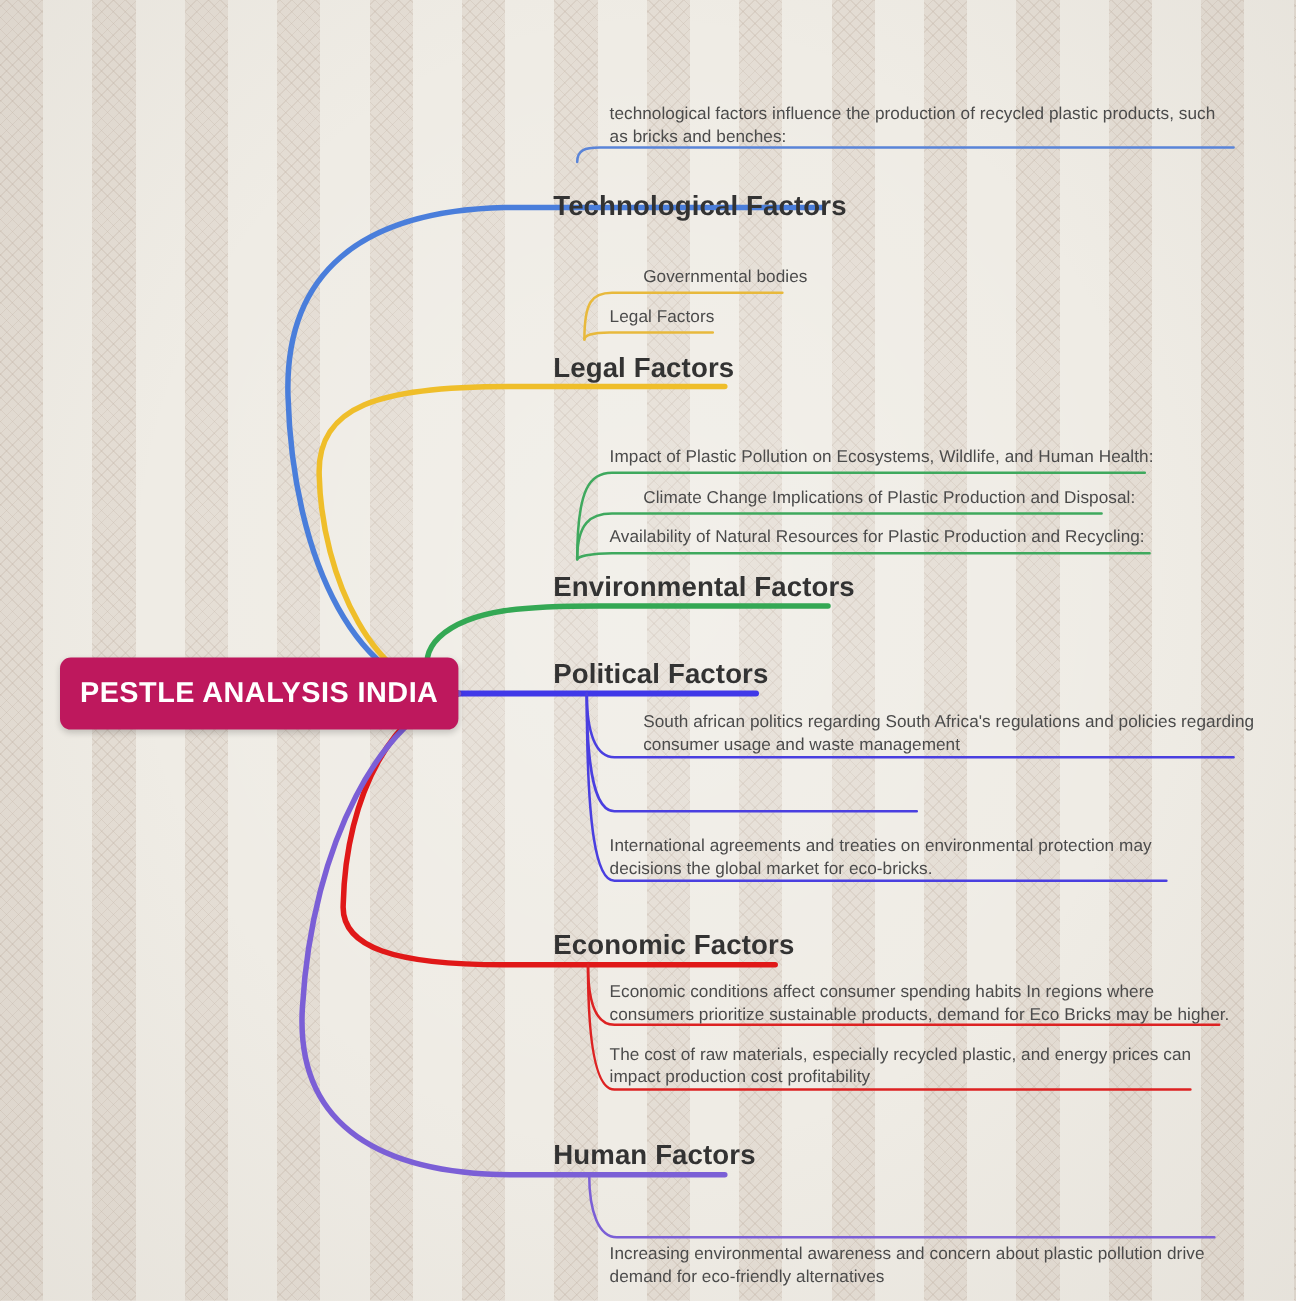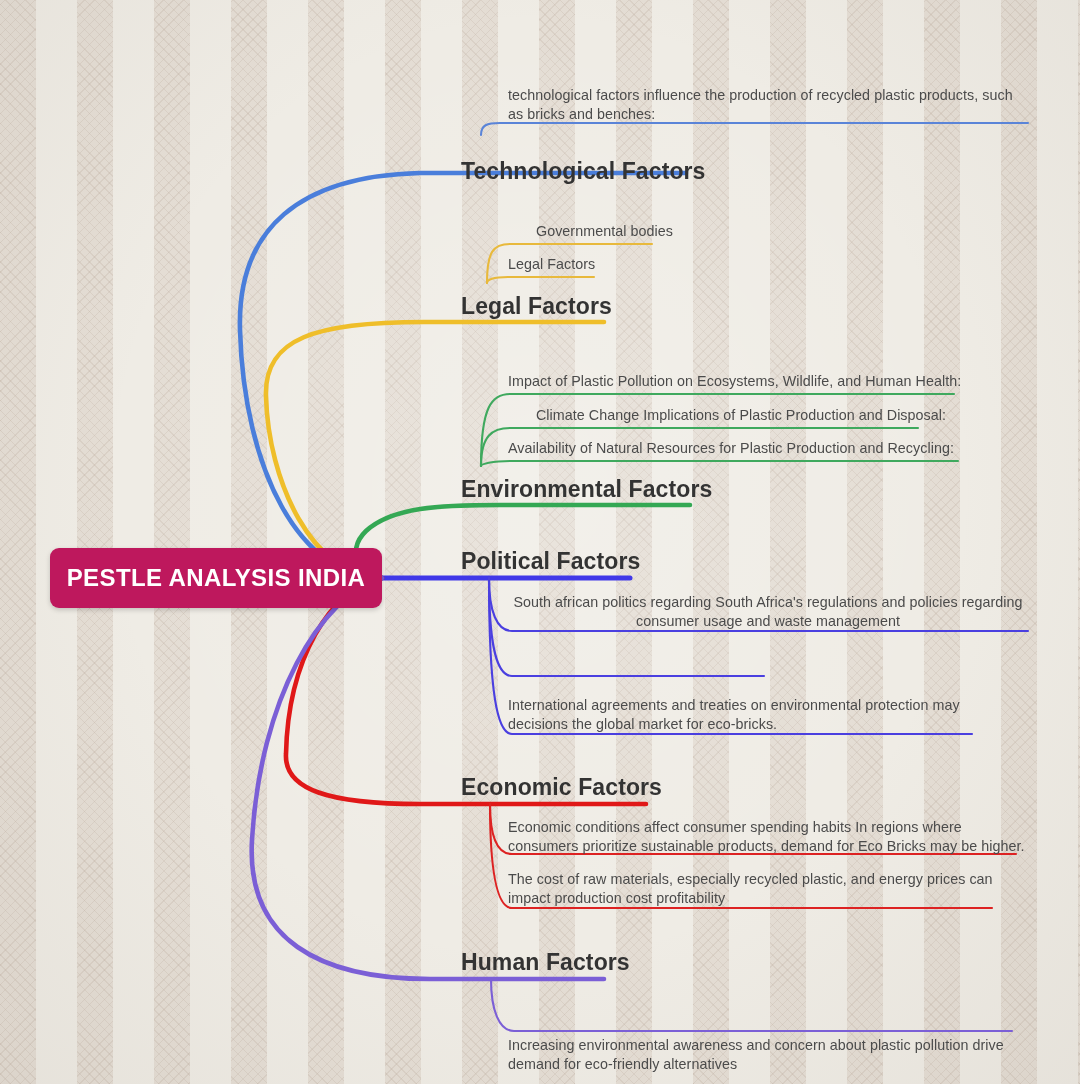--- a/index.html
+++ b/index.html
@@ -178,21 +178,21 @@
   </div>
   <div class="sub" style="left:536px; top:406px;">
     <div>Climate Change Implications of Plastic Production and Disposal:</div>
   </div>
   <div class="sub" style="left:508px; top:439px;">
     <div>Availability of Natural Resources for Plastic Production and Recycling:</div>
   </div>
   <div class="topic" style="left:461px; top:476px;">Environmental Factors</div>
 
   <div class="topic" style="left:461px; top:548px;">Political Factors</div>
-  <div class="sub" style="left:508px; top:593px; width:520px;text-align:center;">
+  <div class="sub" style="left:536px; top:593px; width:520px;">
     <div>South african politics regarding South Africa's regulations and policies regarding</div>
     <div>consumer usage and waste management</div>
   </div>
   <div class="sub" style="left:508px; top:696px; width:520px;">
     <div>International agreements and treaties on environmental protection may</div>
     <div>decisions the global market for eco-bricks.</div>
   </div>
 
   <div class="topic" style="left:461px; top:774px;">Economic Factors</div>
   <div class="sub" style="left:508px; top:818px; width:530px;">

